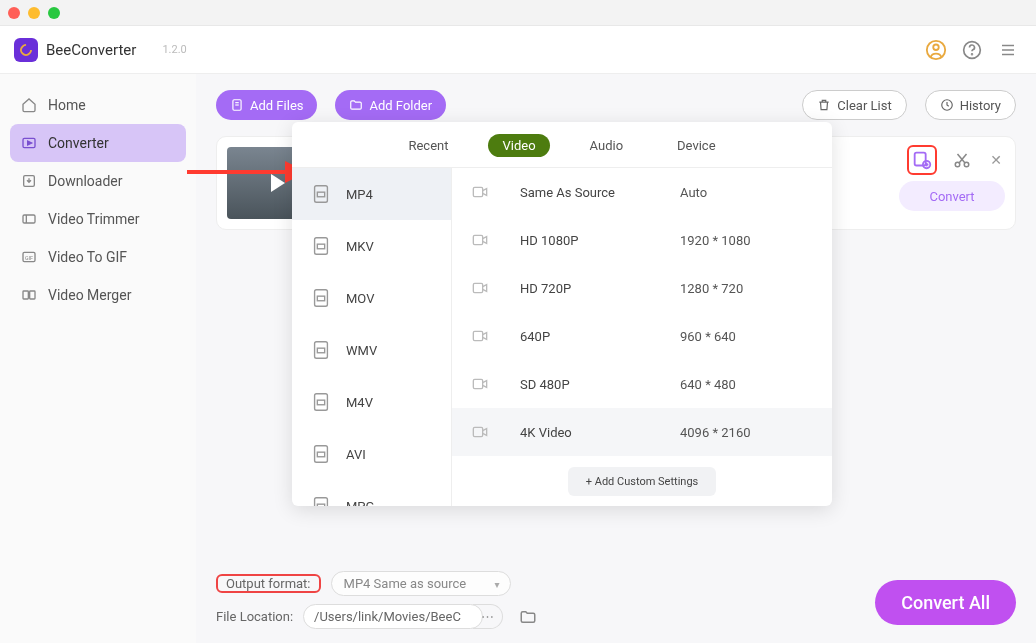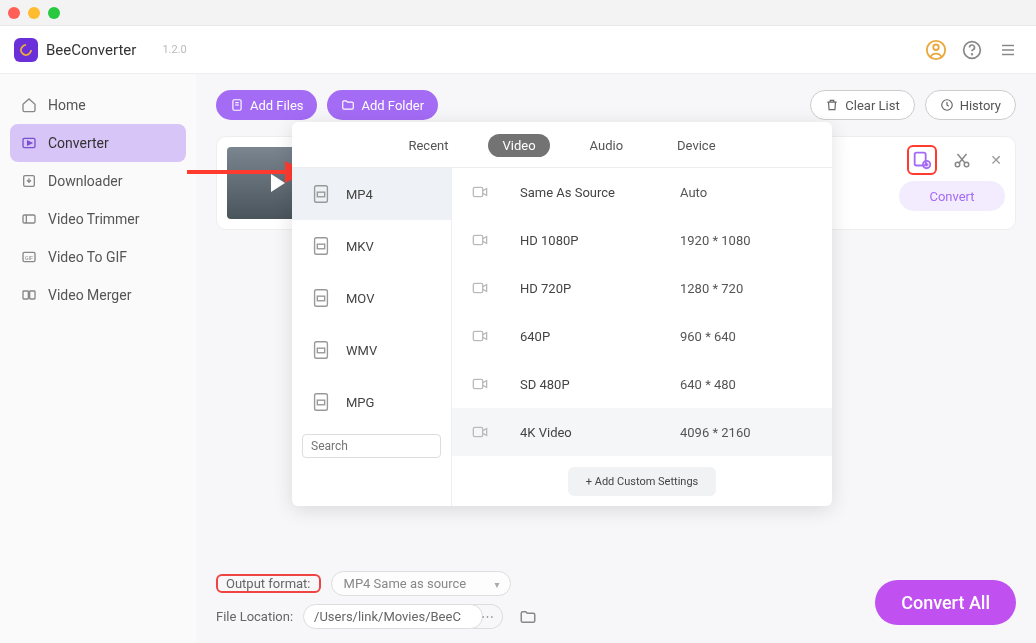--- a/index.html
+++ b/index.html
@@ -19,21 +19,21 @@
 .header-spacer { flex: 1; }
 .hdr-icon { width: 28px; height: 28px; display: flex; align-items: center; justify-content: center; margin-left: 8px; cursor: pointer; }
 
 .body { display: flex; height: calc(100% - 74px); }
 .sidebar { width: 196px; background: #fafafa; padding: 12px 10px; }
 .side-item { display: flex; align-items: center; height: 38px; padding: 0 10px; border-radius: 8px; font-size: 14px; color: #555; cursor: pointer; gap: 10px; }
 .side-item.active { background: #d7c5f7; color: #333; }
 .side-icon { width: 18px; height: 18px; display: flex; align-items: center; justify-content: center; }
 
 .main { flex: 1; background: #f7f7f9; padding: 16px 20px; position: relative; }
-.toolbar { display: flex; align-items: center; gap: 10px; margin-bottom: 16px; }
+.toolbar { display: flex; align-items: center; gap: 18px; margin-bottom: 16px; }
 .btn-pill { display: flex; align-items: center; gap: 6px; height: 30px; padding: 0 14px; border-radius: 15px; font-size: 13px; cursor: pointer; }
 .btn-purple { background: #a46bf5; color: #fff; }
 .btn-outline { background: #fff; border: 1px solid #ccc; color: #555; }
 .toolbar-spacer { flex: 1; }
 
 .file-card { background: #fff; border-radius: 10px; padding: 10px; display: flex; align-items: center; gap: 14px; position: relative; border: 1px solid #eee; }
 .thumb { width: 102px; height: 72px; background: linear-gradient(180deg, #7a8590 0%, #4a545b 100%); border-radius: 4px; position: relative; display: flex; align-items: center; justify-content: center; }
 .play-tri { width: 0; height: 0; border-left: 14px solid #fff; border-top: 9px solid transparent; border-bottom: 9px solid transparent; }
 .arrow-anno { position: absolute; left: -30px; top: 24px; width: 130px; height: 20px; pointer-events: none; }
 .arrow-line { position: absolute; top: 9px; left: 0; width: 100px; height: 4px; background: #ff3b30; }
@@ -42,21 +42,21 @@
 .card-right { position: absolute; right: 10px; top: 8px; display: flex; flex-direction: column; align-items: flex-end; gap: 6px; }
 .card-right-row { display: flex; align-items: center; gap: 10px; }
 .close-x { color: #999; font-size: 14px; cursor: pointer; width: 18px; text-align: center; }
 .small-icon-btn { width: 30px; height: 30px; border-radius: 6px; display: flex; align-items: center; justify-content: center; cursor: pointer; }
 .small-icon-btn.hl { border: 2px solid #ff3b30; border-radius: 6px; padding: 2px; }
 .convert-btn { width: 106px; height: 30px; background: #f3ecff; color: #a46bf5; border-radius: 15px; display: flex; align-items: center; justify-content: center; font-size: 13px; cursor: pointer; }
 
 .popup { position: absolute; left: 96px; top: 48px; width: 540px; height: 384px; background: #fff; border-radius: 6px; box-shadow: 0 4px 20px rgba(0,0,0,0.12); display: flex; flex-direction: column; z-index: 10; }
 .popup-tabs { display: flex; justify-content: center; gap: 26px; padding: 12px 0 10px; }
 .popup-tab { font-size: 13px; color: #555; padding: 4px 14px; border-radius: 12px; cursor: pointer; }
-.popup-tab.active { background: #737373; color: #fff; }
+.popup-tab.active { background: #4d7c0f; color: #fff; }
 .popup-body { flex: 1; display: flex; overflow: hidden; border-top: 1px solid #eee; }
 .fmt-col { width: 160px; border-right: 1px solid #eee; overflow-y: auto; position: relative; }
 .fmt-item { display: flex; align-items: center; gap: 14px; height: 52px; padding: 0 18px; font-size: 13px; color: #444; cursor: pointer; }
 .fmt-item.active { background: #eef1f5; }
 .fmt-icon { width: 22px; height: 22px; }
 .res-col { flex: 1; display: flex; flex-direction: column; }
 .res-list { flex: 1; }
 .res-item { display: flex; align-items: center; height: 48px; padding: 0 20px; font-size: 13px; color: #444; cursor: pointer; }
 .res-item.hover { background: #f5f6f8; }
 .res-icon { width: 18px; margin-right: 30px; color: #aaa; }
@@ -284,20 +284,34 @@
                 <rect x="5" y="3" width="14" height="18" rx="2"></rect>
                 <rect x="8" y="10" width="8" height="5"></rect>
               </svg>
             <span>WMV</span>
           </div>
           <div class="fmt-item">
             <svg class="fmt-icon" viewBox="0 0 24 24" fill="none" stroke="#999" stroke-width="1.5">
                 <rect x="5" y="3" width="14" height="18" rx="2"></rect>
                 <rect x="8" y="10" width="8" height="5"></rect>
               </svg>
+            <span>M4V</span>
+          </div>
+          <div class="fmt-item">
+            <svg class="fmt-icon" viewBox="0 0 24 24" fill="none" stroke="#999" stroke-width="1.5">
+                <rect x="5" y="3" width="14" height="18" rx="2"></rect>
+                <rect x="8" y="10" width="8" height="5"></rect>
+              </svg>
+            <span>AVI</span>
+          </div>
+          <div class="fmt-item">
+            <svg class="fmt-icon" viewBox="0 0 24 24" fill="none" stroke="#999" stroke-width="1.5">
+                <rect x="5" y="3" width="14" height="18" rx="2"></rect>
+                <rect x="8" y="10" width="8" height="5"></rect>
+              </svg>
             <span>MPG</span>
           </div>
           <div class="fmt-search">
             <input placeholder="Search" style="">
           </div>
         </div>
         <div class="res-col">
           <div class="res-list">
             <div class="res-item">
               <span class="res-icon">

